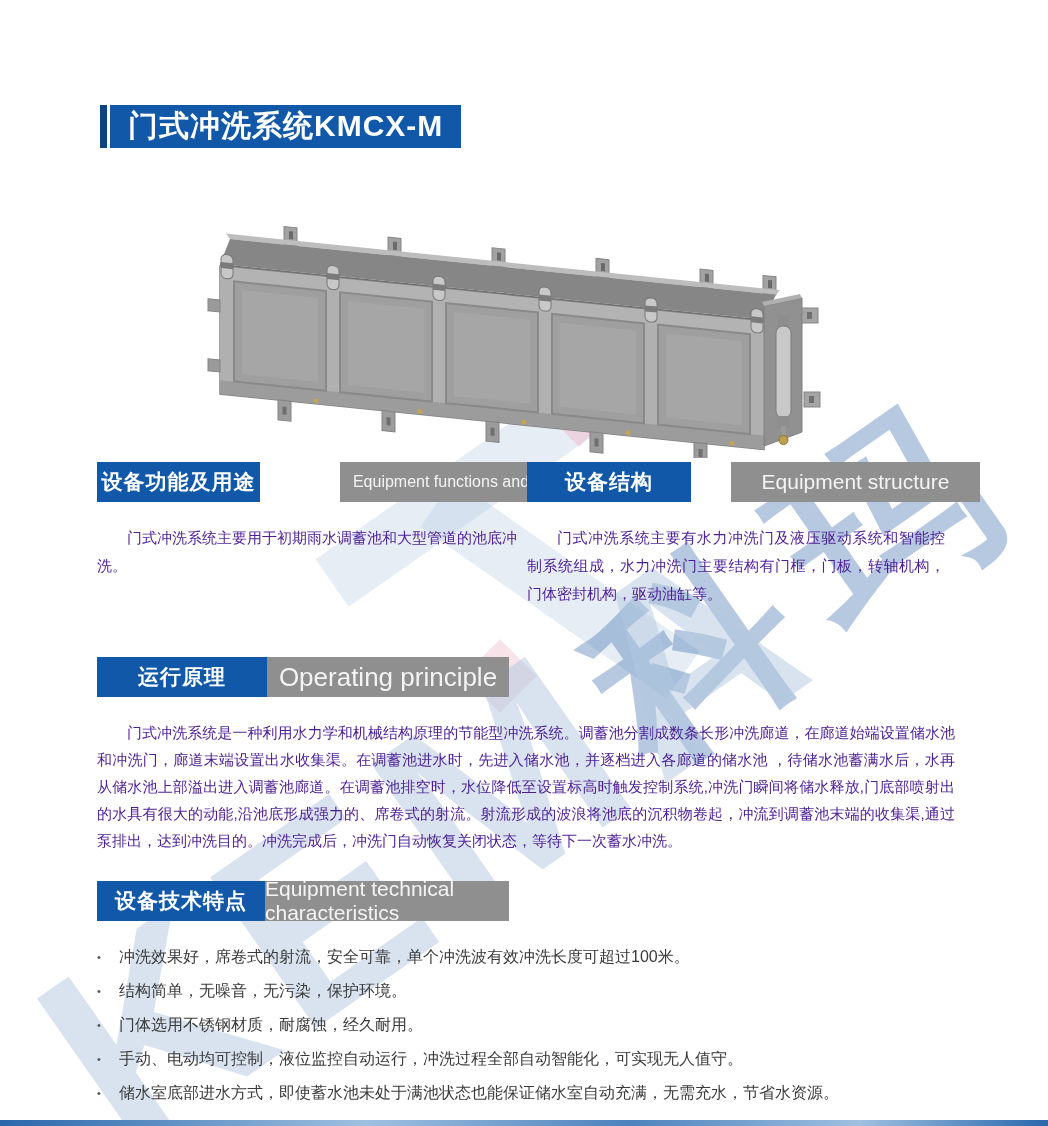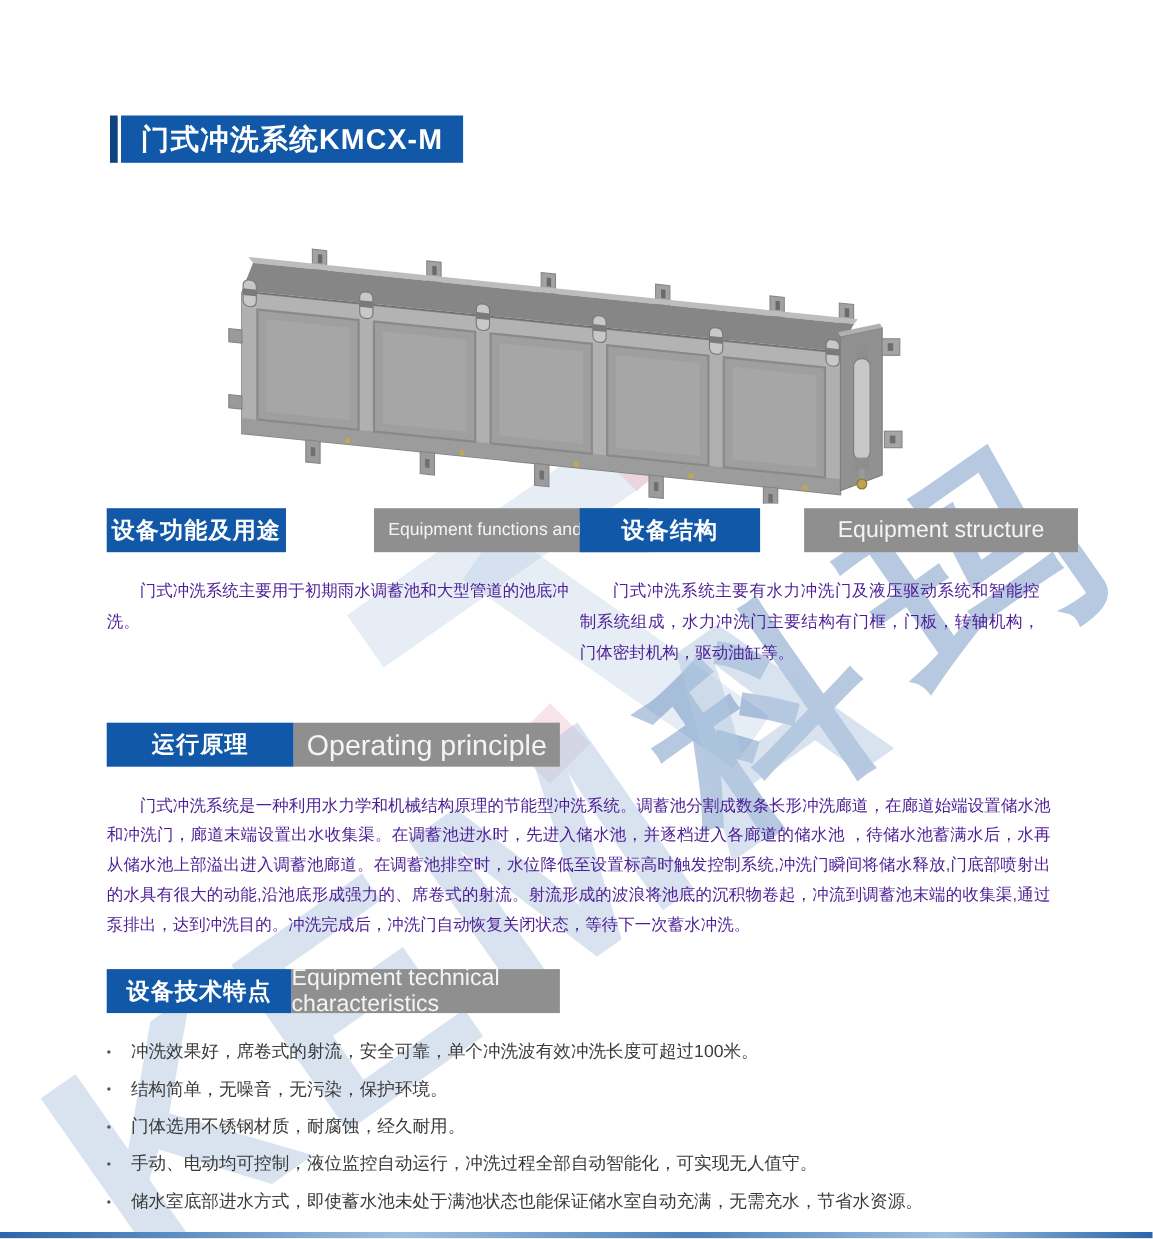--- a/index.html
+++ b/index.html
@@ -24,21 +24,21 @@
   .wm-chev2{left:410px;top:560px;width:300px;height:58px;transform:rotate(35deg);}
   .wm-pink{background:rgba(238,192,205,0.55);transform:rotate(45deg);}
   .wm-pink1{left:558px;top:396px;width:42px;height:42px;}
   .wm-pink2{left:474px;top:650px;width:52px;height:52px;background:rgba(238,192,205,0.45);}
   
   .layer{position:absolute;inset:0;z-index:1;}
   
   .title-bar{position:absolute;left:100px;top:105px;display:flex;align-items:stretch;height:43px;}
   .title-accent{width:7px;background:var(--dark-blue,#0E4380);margin-right:3px;}
   .title-box{
-    background:var(--blue,#1159A8);color:#fff;font-size:26px;font-weight:bold;
+    background:var(--blue,#1159A8);color:#fff;font-size:30px;font-weight:bold;
     display:flex;align-items:center;padding:0 18px;letter-spacing:1px;
   }
   
   .figure{position:absolute;left:200px;top:218px;width:648px;height:240px;}
   
   .sec-hdr{position:absolute;display:flex;height:40px;}
   .sec-hdr .zh{
     background:var(--blue,#1159A8);color:#fff;font-weight:bold;font-size:21px;
     display:flex;align-items:center;justify-content:center;letter-spacing:1px;
   }

